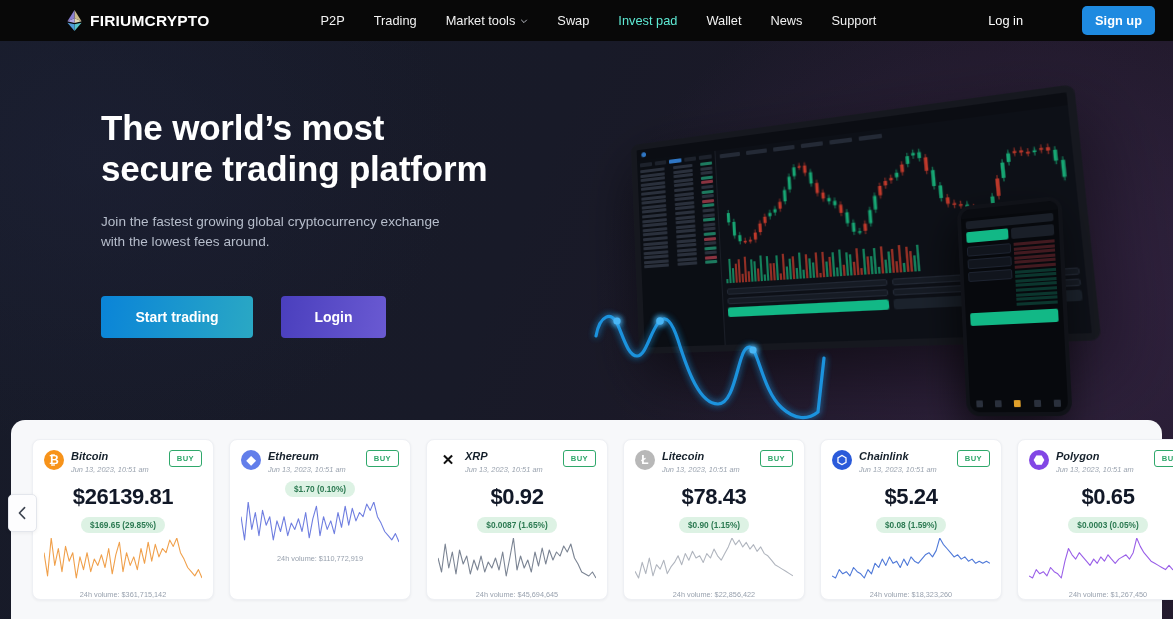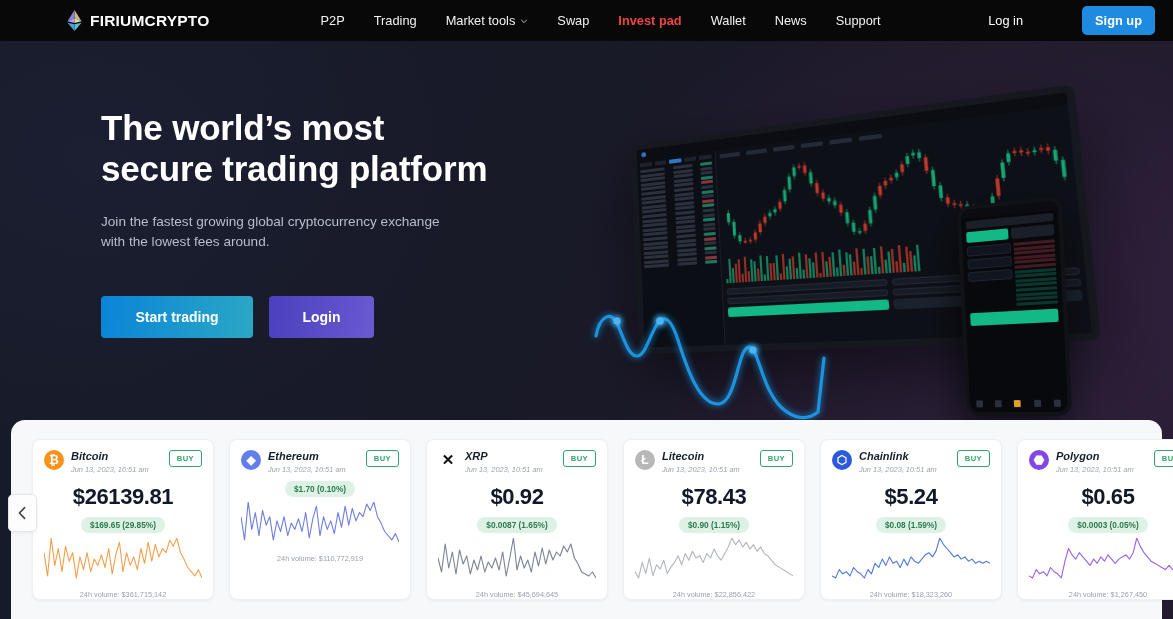--- a/index.html
+++ b/index.html
@@ -24,21 +24,21 @@
   }
   .nav-links{
     display:flex; gap:29px;
     margin-left:111px;
   }
   .nav-link{
     color:#f2f2f2; font-size:12.8px; text-decoration:none;
     white-space:nowrap; display:flex; align-items:center; gap:5px;
     cursor:pointer;
   }
-  .nav-link.accent{ color:#ef4444; font-weight:bold; }
+  .nav-link.accent{ color:#5eead4; font-weight:normal; }
   .caret{ display:inline-block; width:8px; height:8px; }
   .nav-right{
     margin-left:auto; margin-right:18px;
     display:flex; align-items:center; gap:14px;
   }
   .login-link{ color:#ffffff; font-size:12.8px; cursor:pointer; }
   .signup-btn{
     background:#1e8ae0; color:#fff; font-size:12.8px; font-weight:bold;
     border:none; border-radius:5px; padding:7px 13px; cursor:pointer;
     font-family:"Liberation Sans", sans-serif;
@@ -57,21 +57,21 @@
 
   .hero-copy{ position:absolute; left:101px; top:66px; width:470px; }
   .hero-title{
     color:#ffffff; font-size:35px; font-weight:bold; line-height:1.18;
     letter-spacing:-.2px; white-space:pre-line;
   }
   .hero-sub{
     margin-top:22px; color:#b6bdcb; font-size:13.6px; line-height:1.5;
     white-space:pre-line;
   }
-  .hero-btns{ margin-top:44px; display:flex; gap:16px; }
+  .hero-btns{ margin-top:44px; display:flex; gap:28px; }
   .btn-primary{
     width:152px; height:42px; border:none; border-radius:4px; cursor:pointer;
     background:linear-gradient(100deg,#0a84d8 0%,#2aa8c4 100%);
     color:#fff; font-size:14px; font-weight:bold;
     font-family:"Liberation Sans", sans-serif;
   }
   .btn-secondary{
     width:105px; height:42px; border:none; border-radius:4px; cursor:pointer;
     background:linear-gradient(100deg,#4a3fbd 0%,#6a5ad2 100%);
     color:#fff; font-size:14px; font-weight:bold;

